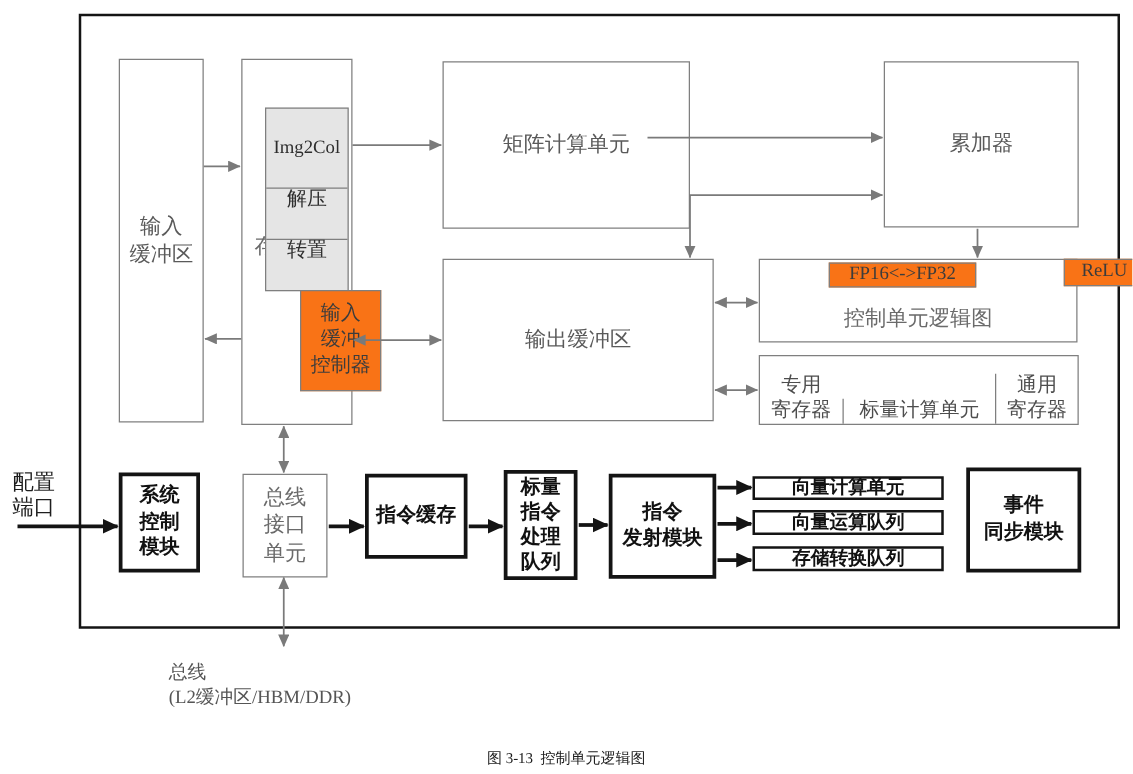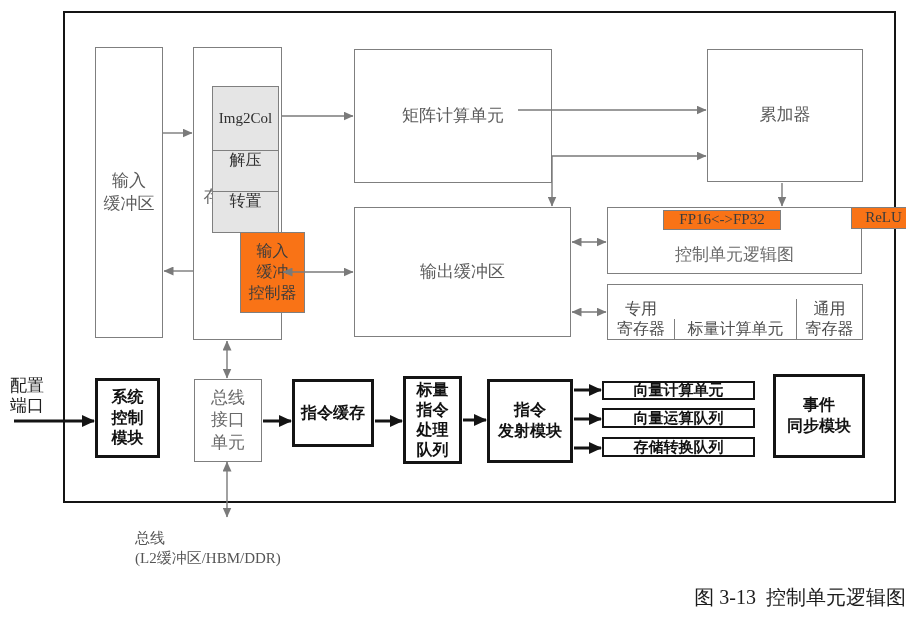--- a/index.html
+++ b/index.html
@@ -15,22 +15,22 @@
   
   .s{border:1.5px solid #7f7f7f;color:#3c3c3c;font-size:15px;background:#f97316;margin-left:47px;}
   
   .k{border:3px solid #141414;color:#111111;font-weight:bold;font-size:16px;line-height:1.3;}
   
   .q{border:2px solid #141414;color:#111111;font-weight:bold;font-size:15px;line-height:1;}
   .lbl{position:absolute;left:0;width:100%;text-align:center;white-space:pre-line;}
   .freetext{position:absolute;box-sizing:border-box;white-space:pre-line;}
   #frame{position:absolute;left:63px;top:11px;width:833px;height:492px;
          border:2px solid #141414;box-sizing:border-box;}
-  #caption{position:absolute;left:0;top:584px;width:906px;text-align:right;
-           color:#1c1c1c;font-size:20px;white-space:pre;}
+  #caption{position:absolute;left:0;top:598px;width:906px;text-align:center;
+           color:#1c1c1c;font-size:12px;white-space:pre;}
   svg{position:absolute;left:0;top:0;pointer-events:none;}
   .conv-row{box-sizing:border-box;display:flex;align-items:center;justify-content:center;
             color:#2e2e2e;font-size:16px;}
   .reg-cell{box-sizing:border-box;display:flex;align-items:center;justify-content:center;
             white-space:pre-line;text-align:center;color:#4d4d4d;font-size:16px;line-height:1.25;}
 </style>
 </head>
 <body>
 
 <div id="canvas">

